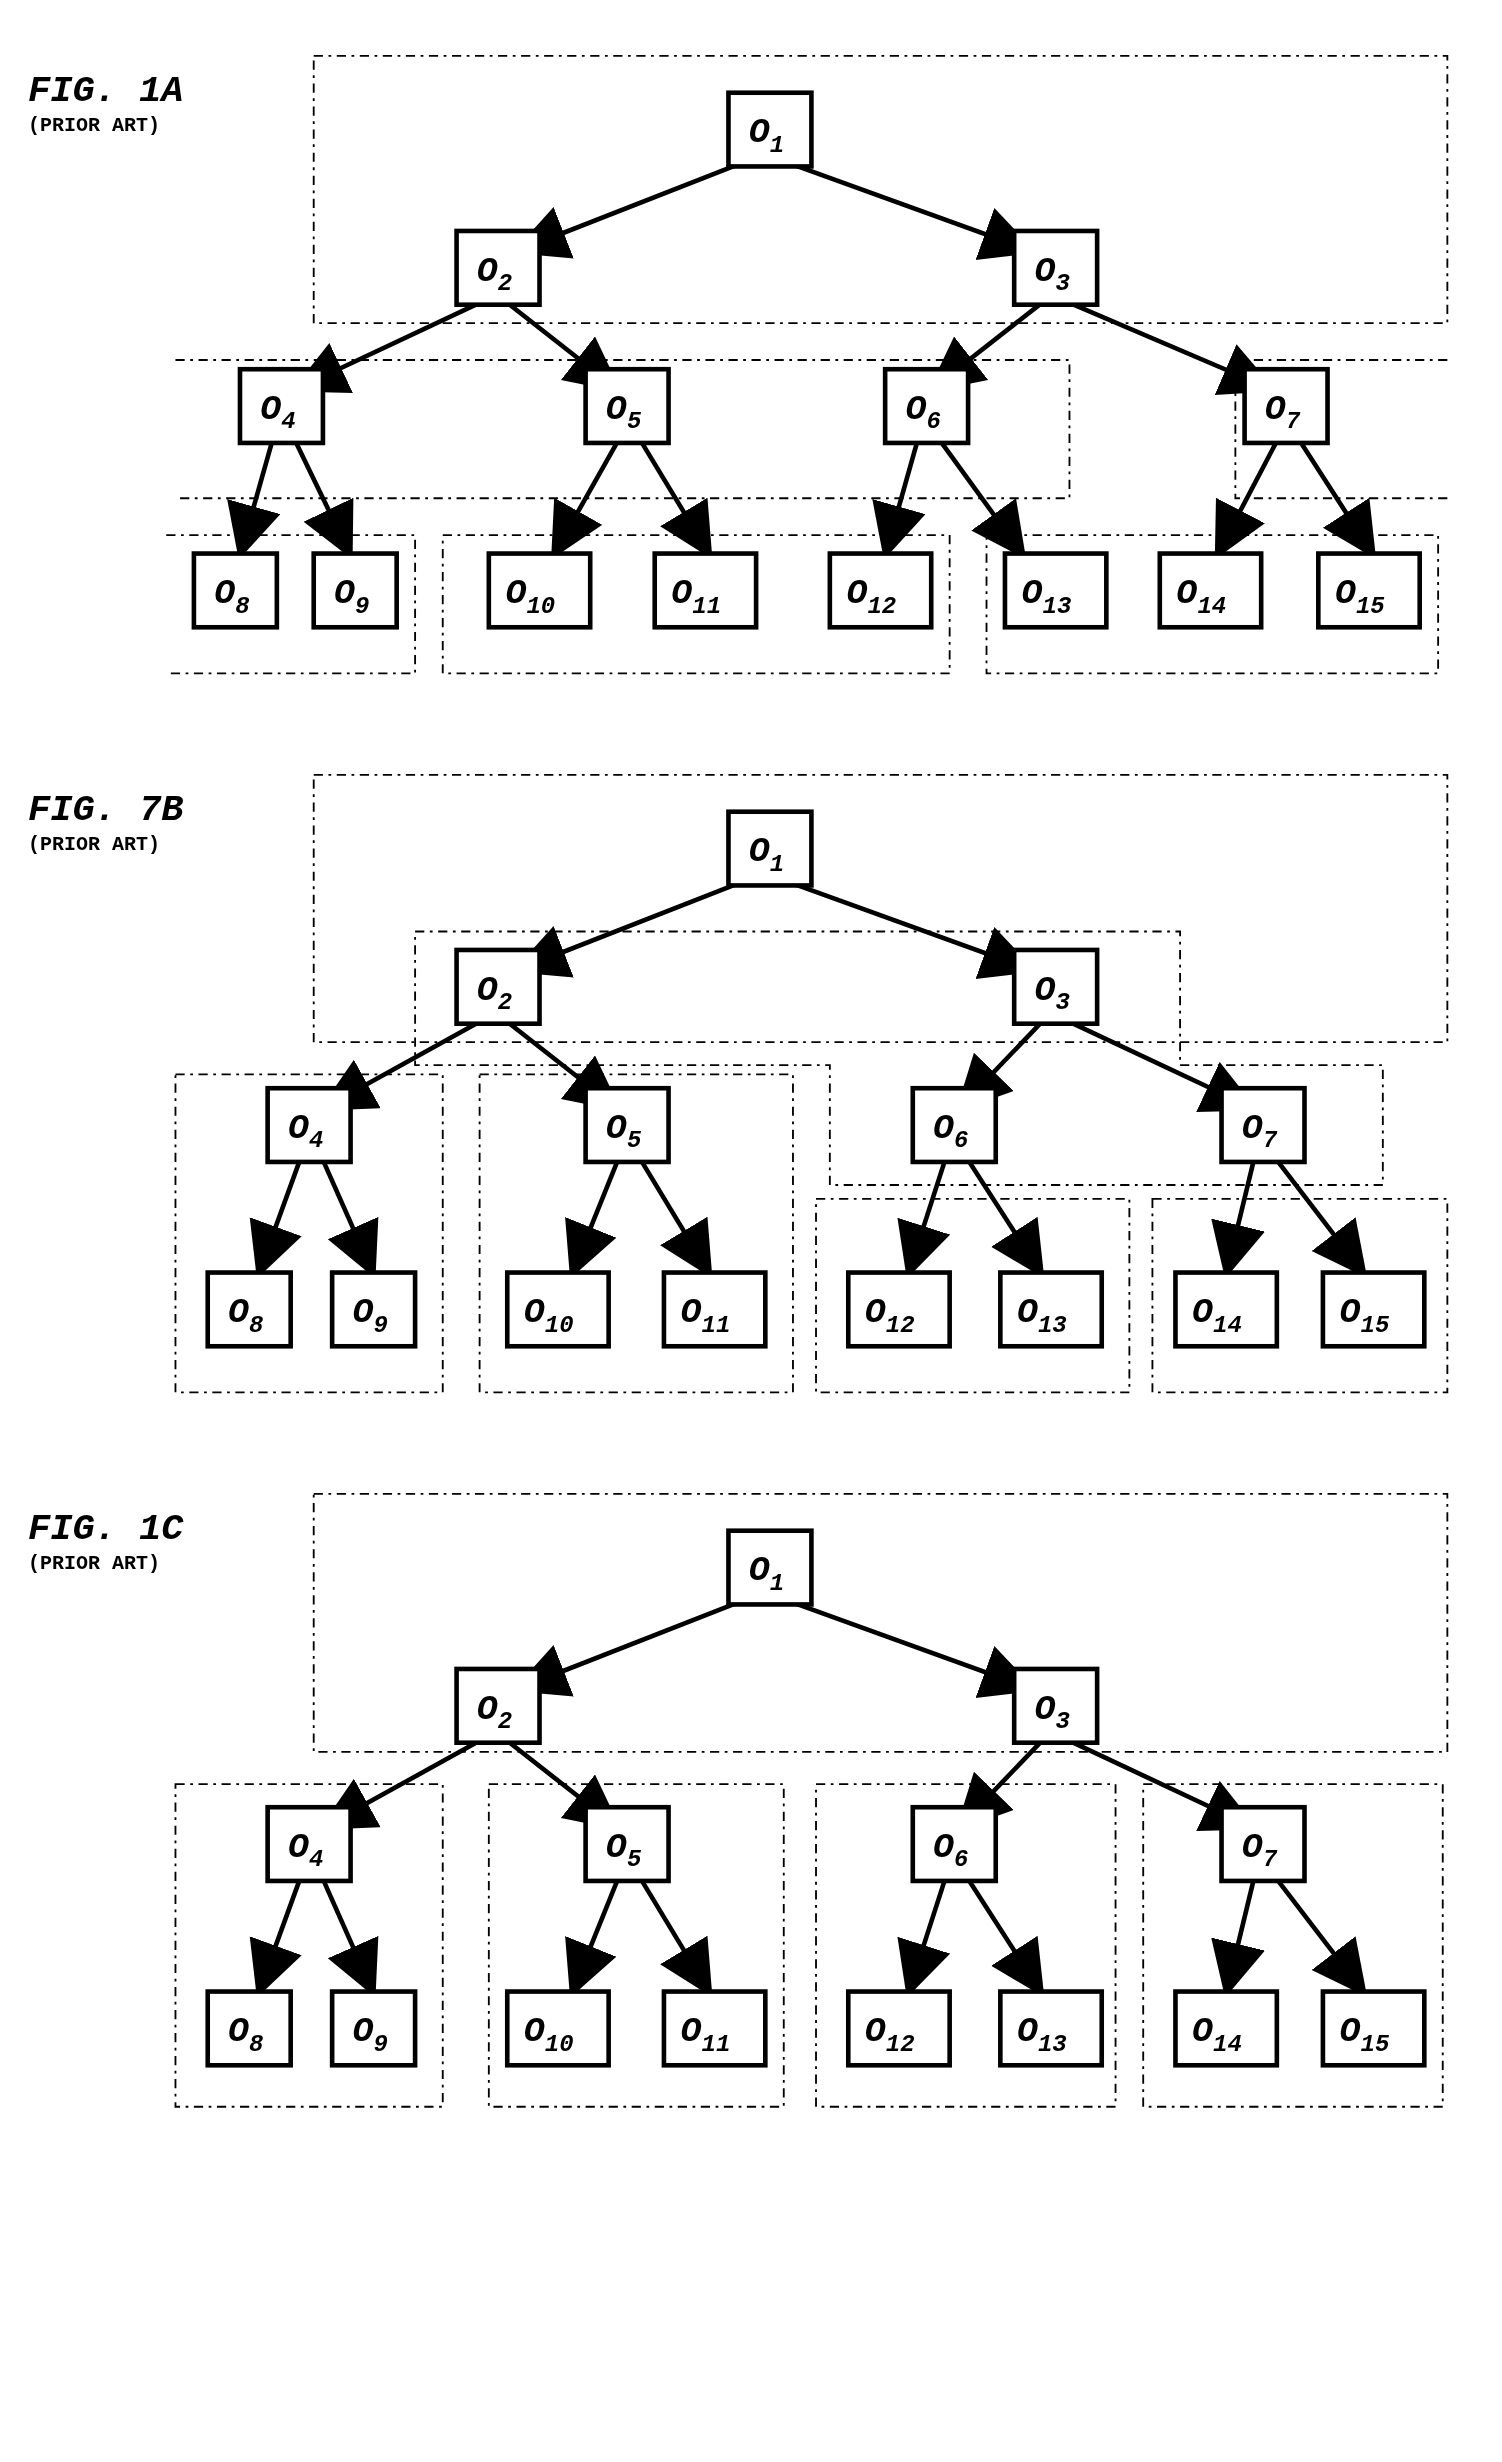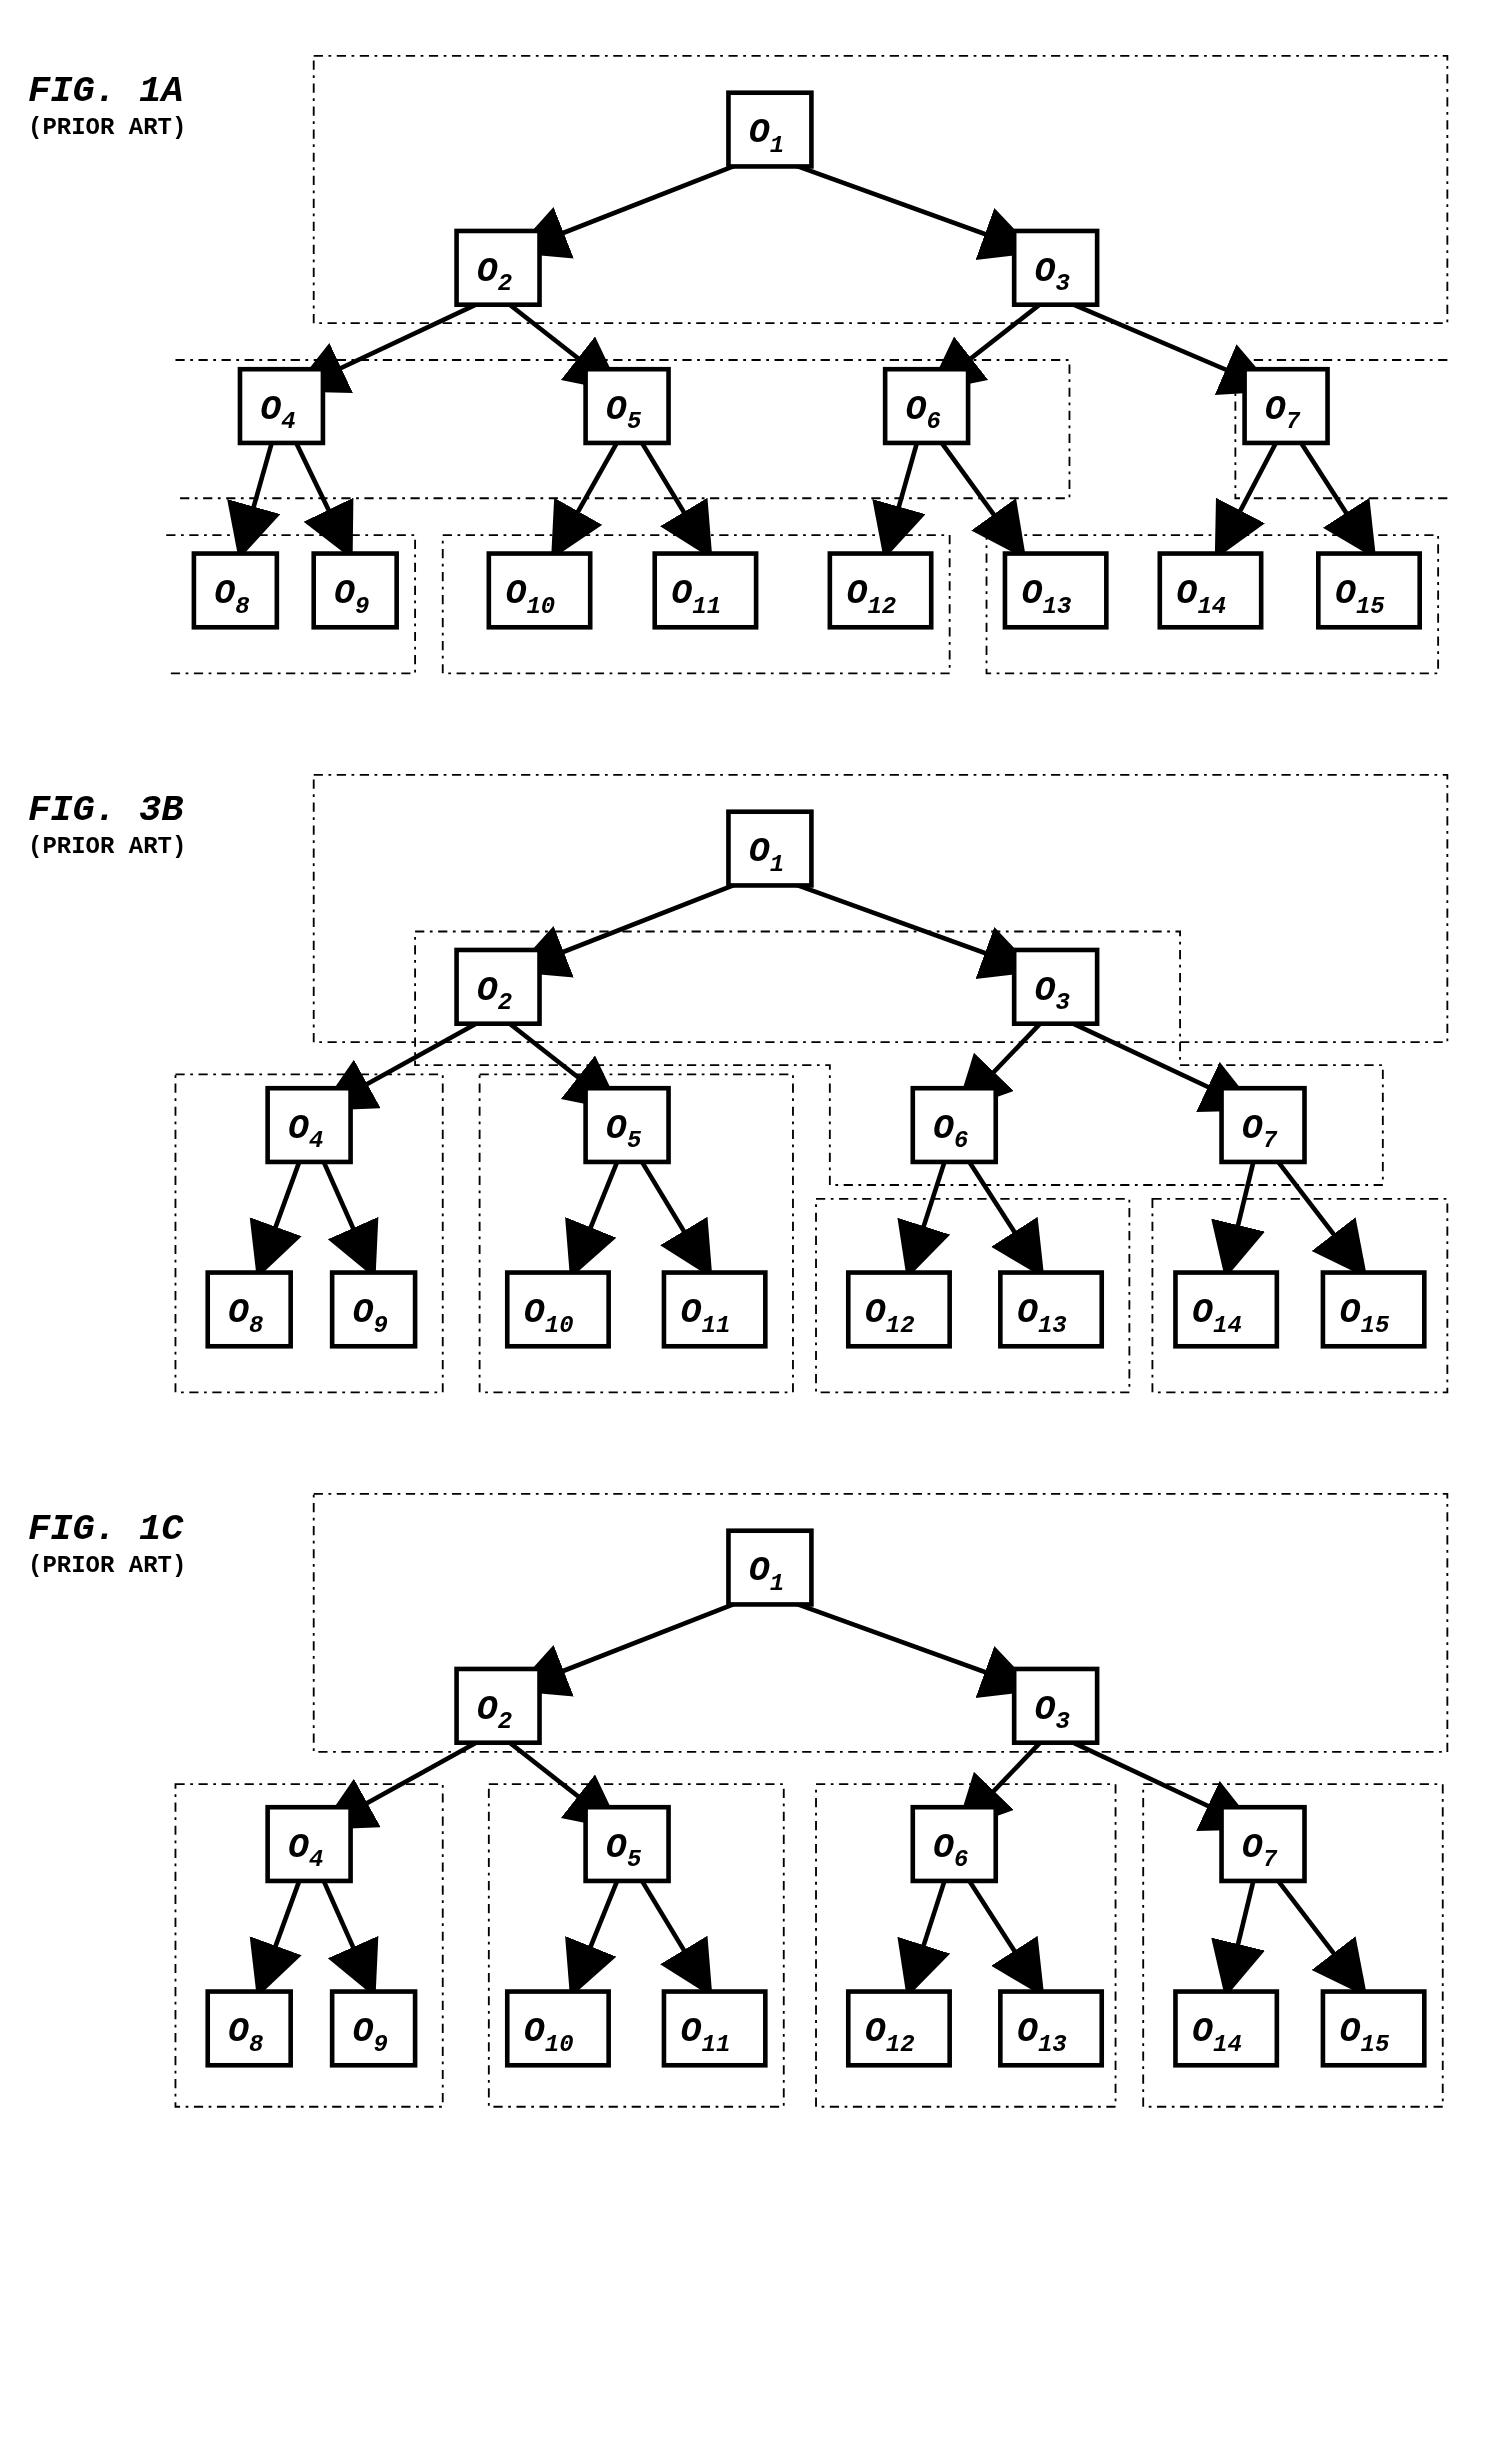--- a/index.html
+++ b/index.html
@@ -16,21 +16,21 @@
     position: absolute;
     left: 0;
     top: 43px;
     font-size: 37px;
     font-style: italic;
     font-weight: bold;
     font-family: "Courier New", monospace;
     line-height: 1.1;
   }
   .fig-sub {
-    font-size: 24px;
+    font-size: 20px;
     font-weight: bold;
     font-style: normal;
     display: block;
     margin-top: 3.7px;
   }
   svg {
     display: block;
     margin: 0 auto;
   }
   .node-box {
@@ -155,21 +155,21 @@
       </g>
     <g>
         <rect class="node-box" x="1400" y="570" width="110" height="80"></rect>
         <text class="nlabel" x="1418" y="624">O<tspan class="nsub" dy="10">15</tspan></text>
       </g>
   </svg>
 </div>
 
 <div class="figure">
   <div class="fig-title">
-    <span>FIG. 3B</span>
+    <span>FIG. 7B</span>
     <span class="fig-sub">(PRIOR ART)</span>
   </div>
   <svg width="1447" height="664" viewBox="0 0 1570 720">
     <defs>
       <marker id="arrB" markerWidth="14" markerHeight="14" refX="11" refY="6" orient="auto">
         <path d="M0,0 L12,6 L0,12 Z" fill="black"></path>
       </marker>
     </defs>
 
     <rect class="group" x="310" y="30" width="1230" height="290"></rect>

